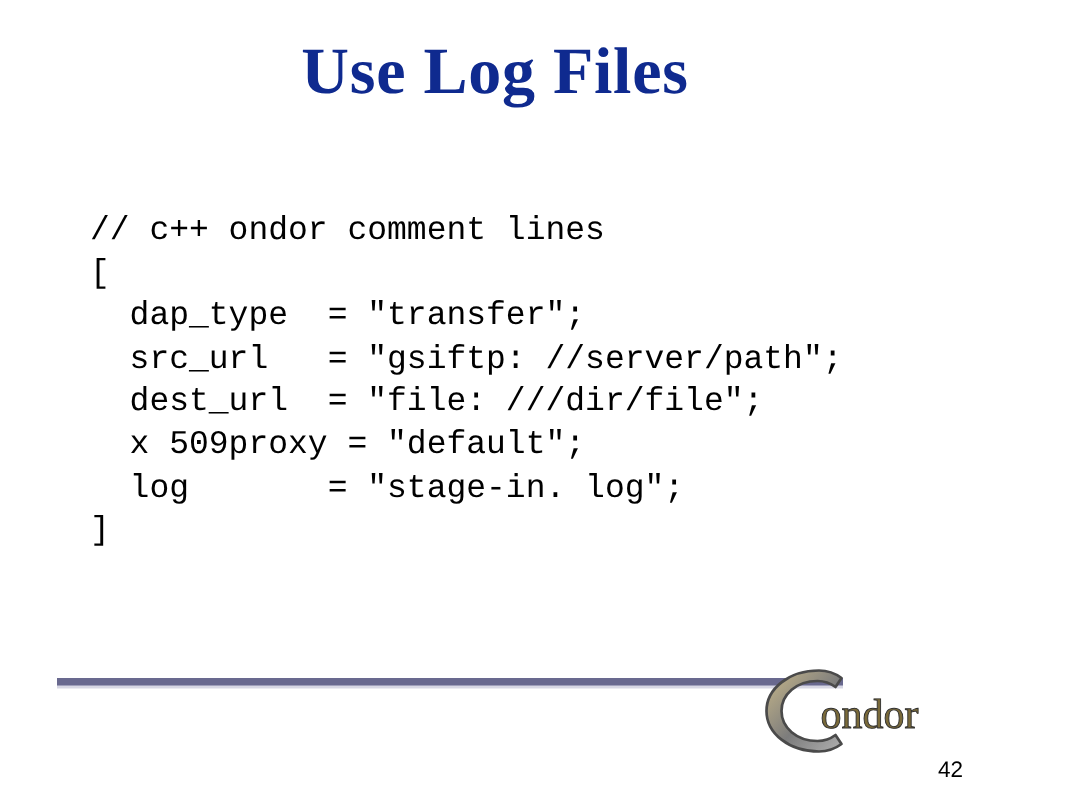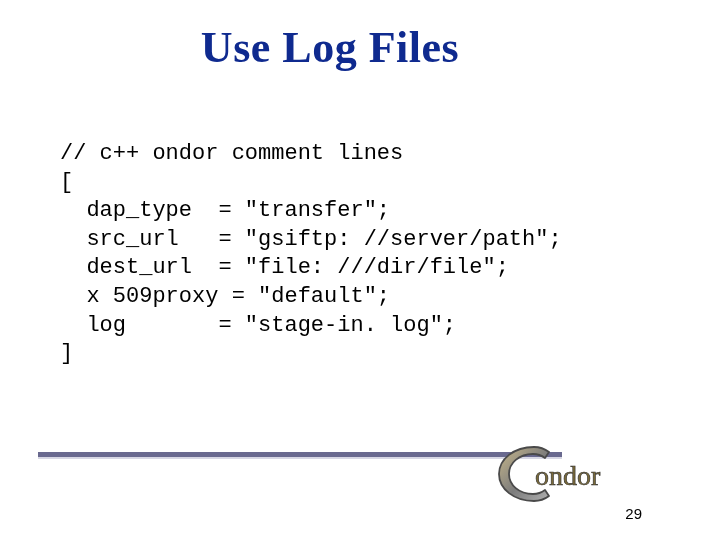--- a/index.html
+++ b/index.html
@@ -44,21 +44,21 @@
     position: absolute;
     left: 38px;
     top: 452px;
     width: 524px;
     height: 5px;
     background: #69698f;
     box-shadow: 0 2px 0 #d7d7e4;
   }
   .logo {
     position: absolute;
-    right: 28px;
+    right: 16px;
     bottom: 34px;
     width: 142px;
     height: 65px;
   }
   .pagenum {
     position: absolute;
     right: 18px;
     bottom: 18px;
     font-family: Arial, Helvetica, sans-serif;
     font-size: 15px;
@@ -101,15 +101,15 @@
                C29 53 19 44 19 33
                C19 22 29 13 43 13
                C47 13 51 14 55 17
                L59 11
                C55 8 50 6 44 6 Z" fill="url(#cfill)" stroke="#4a4a4a" stroke-width="1.8" stroke-linejoin="round"></path>
 
       <text x="45" y="44" font-family="Georgia, 'Times New Roman', serif" font-size="28" fill="#7a6a3a" stroke="#2f2f2f" stroke-width="0.6">ondor</text>
     </svg>
   </div>
 
-  <div class="pagenum">29</div>
+  <div class="pagenum">42</div>
 
 </div>
 
 </body></html>

